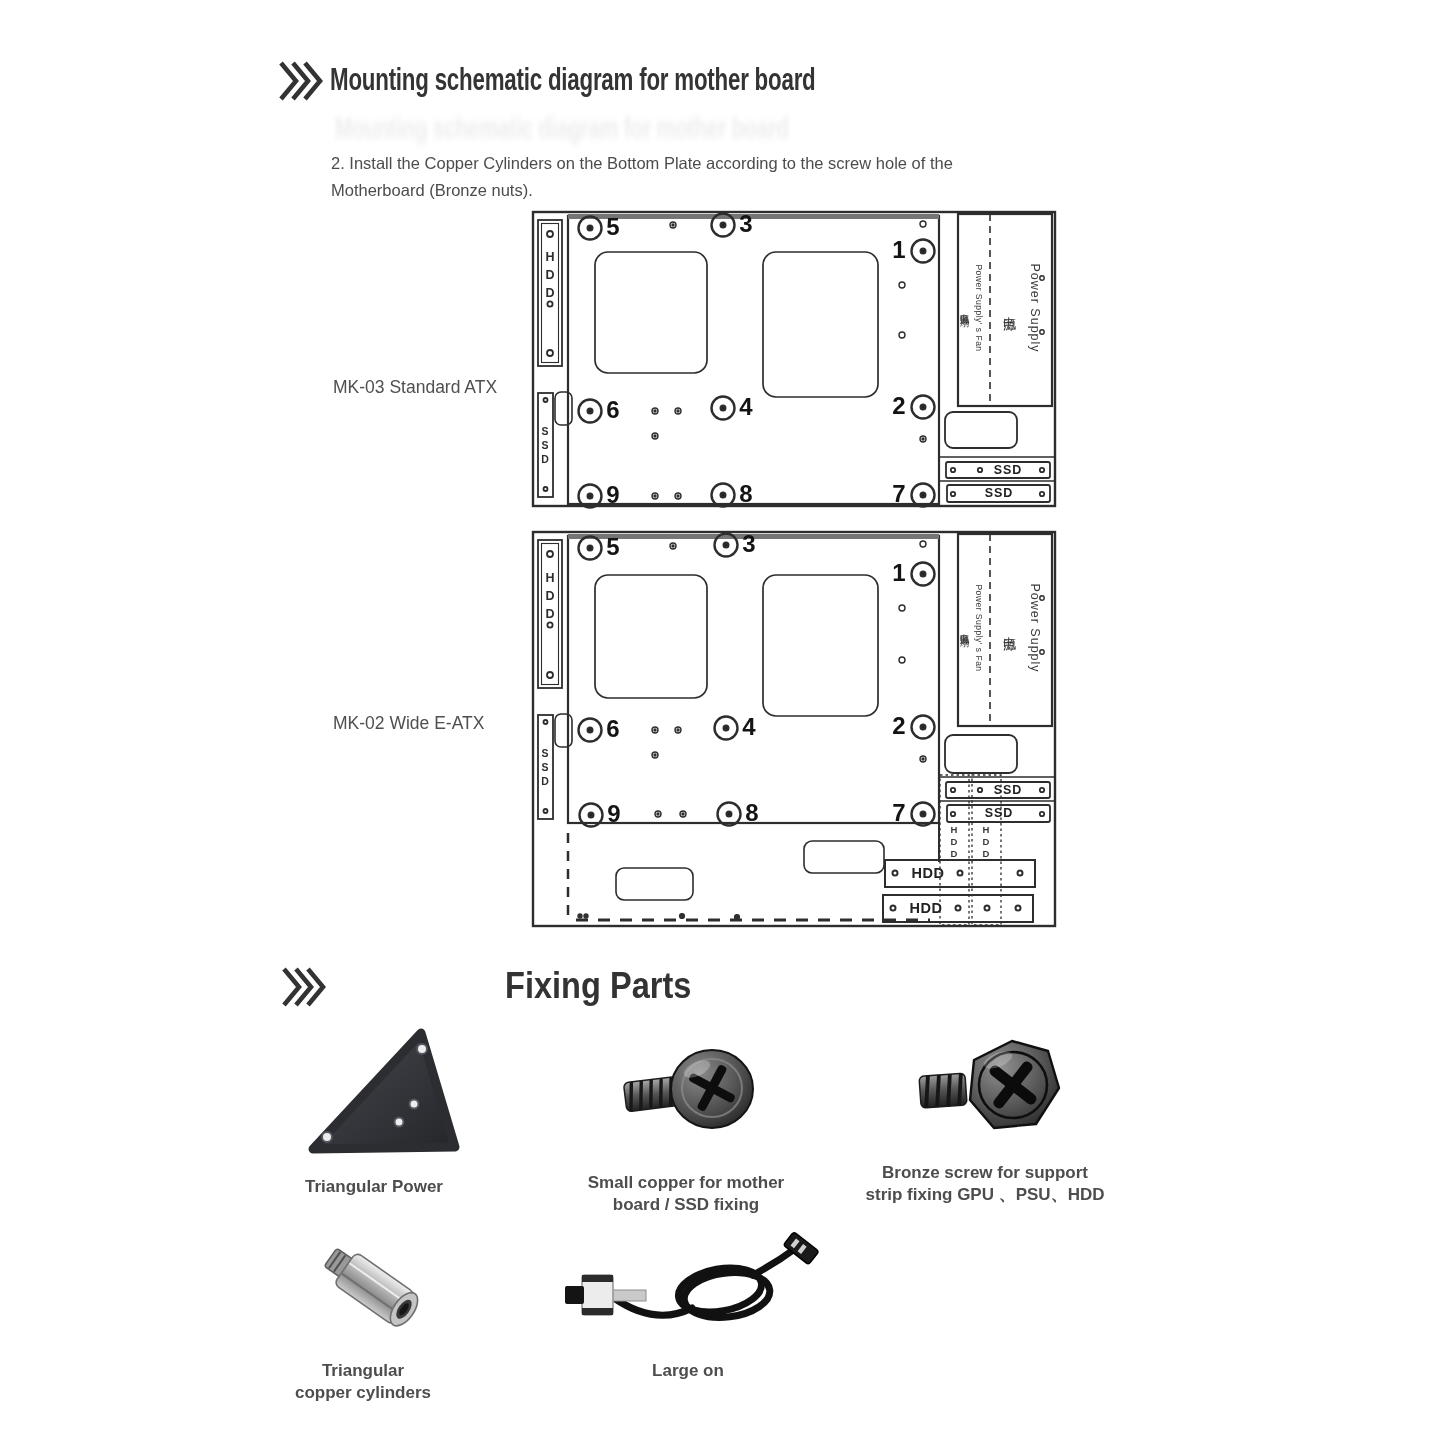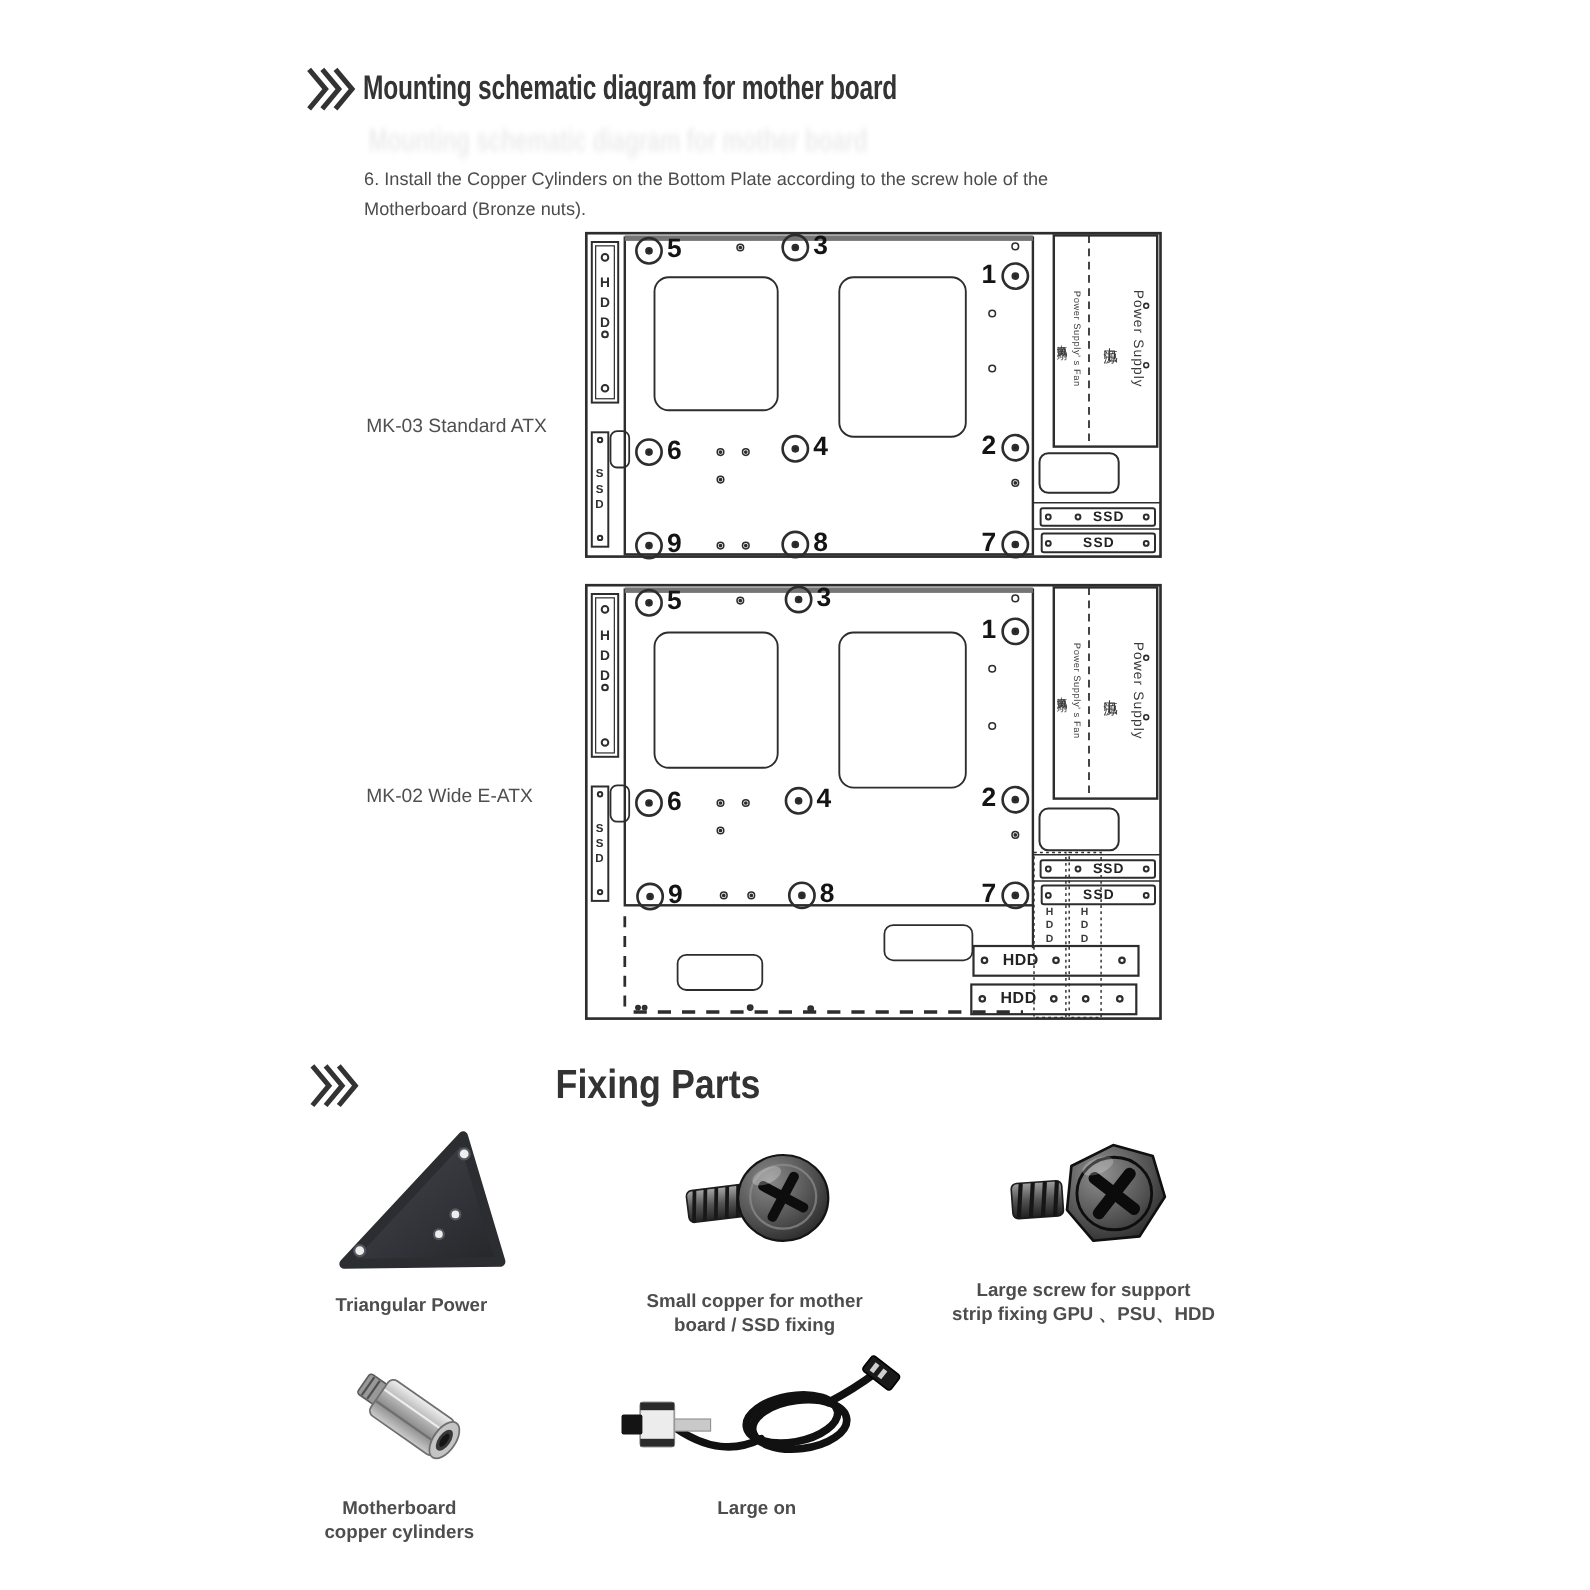--- a/index.html
+++ b/index.html
@@ -84,21 +84,21 @@
 <svg class="abs" style="left:278px;top:60px" width="46" height="42" viewBox="0 0 46 42">
   <g fill="none" stroke="#333333" stroke-width="4.6">
     <polyline points="3,3 18,21 3,39"></polyline>
     <polyline points="15,3 30,21 15,39"></polyline>
     <polyline points="27,3 42,21 27,39"></polyline>
   </g>
 </svg>
 <h1 class="page-title">Mounting schematic diagram for mother board</h1>
 <div class="page-title-ghost">Mounting schematic diagram for mother board</div>
 
-<p class="instruction">6. Install the Copper Cylinders on the Bottom Plate according to the screw hole of the
+<p class="instruction">2. Install the Copper Cylinders on the Bottom Plate according to the screw hole of the
 Motherboard (Bronze nuts).</p>
 
 <div class="diagram-label" style="left:333px;top:377px">MK-03 Standard ATX</div>
 
 <div class="diagram" style="left:530px;top:210px;width:530px;height:300px">
   <svg width="530" height="300" viewBox="0 0 530 300" fill="none" stroke="#2d2d2d" stroke-width="1.8">
     <rect x="3" y="2" width="522" height="294" stroke-width="2.4"></rect>
     <rect x="38" y="6" width="371" height="288" stroke-width="2.2"></rect>
     <rect x="38" y="4" width="371" height="5" fill="#757575" stroke="none"></rect>
     <g>
@@ -415,21 +415,21 @@
     </g>
     <path d="M100,13 L136,23 L147,60 L124,96 L82,100 L58,72 L62,32 Z" fill="url(#lh1)" stroke="#101010" stroke-width="2.4" stroke-linejoin="round"></path>
     <ellipse cx="101" cy="57" rx="34" ry="33" fill="none" stroke="#0e0e0e" stroke-width="2.6"></ellipse>
     <g transform="rotate(38 101 57)" fill="#0b0b0b">
       <rect x="95.5" y="29" width="11" height="56" rx="5"></rect>
       <rect x="73" y="51.5" width="56" height="11" rx="5"></rect>
     </g>
     <ellipse cx="86" cy="32" rx="15" ry="7" fill="#ffffff" opacity="0.22" transform="rotate(-22 86 32)"></ellipse>
   </svg>
 </figure>
-<figcaption class="caption" style="left:855px;top:1162px;width:260px">Large screw for support
+<figcaption class="caption" style="left:855px;top:1162px;width:260px">Bronze screw for support
 strip fixing GPU 、PSU、HDD</figcaption>
 
 <figure class="part" style="left:316px;top:1238px">
   <svg width="130" height="118" viewBox="0 0 130 118">
     <defs>
       <linearGradient id="metal" x1="0" y1="0" x2="0" y2="1">
         <stop offset="0" stop-color="#f0f0f0"></stop>
           <stop offset="0.35" stop-color="#b9b9b9"></stop>
         <stop offset="0.65" stop-color="#8d8d8d"></stop>
           <stop offset="1" stop-color="#cccccc"></stop>
@@ -441,21 +441,21 @@
       <line x1="13" y1="45" x2="13" y2="65" stroke="#4f4f4f" stroke-width="2"></line>
       <rect x="20" y="36" width="72" height="39" rx="6" fill="url(#metal)" stroke="#6f6f6f" stroke-width="1.6"></rect>
       <line x1="21" y1="49" x2="91" y2="49" stroke="#fafafa" stroke-width="2" opacity="0.8"></line>
       <line x1="21" y1="62" x2="91" y2="62" stroke="#5a5a5a" stroke-width="2" opacity="0.6"></line>
       <ellipse cx="92" cy="55.5" rx="10" ry="19" fill="#c4c4c4" stroke="#6f6f6f" stroke-width="1.6"></ellipse>
       <ellipse cx="92" cy="55.5" rx="5.5" ry="11" fill="#383838"></ellipse>
       <ellipse cx="92" cy="55.5" rx="3" ry="7" fill="#151515"></ellipse>
     </g>
   </svg>
 </figure>
-<figcaption class="caption" style="left:263px;top:1360px;width:200px">Motherboard
+<figcaption class="caption" style="left:263px;top:1360px;width:200px">Triangular
 copper cylinders</figcaption>
 
 <figure class="part" style="left:548px;top:1228px">
   <svg width="290" height="130" viewBox="0 0 290 130">
     <g fill="none" stroke="#111111" stroke-width="7" stroke-linecap="round">
       <path d="M66,70 C 95,90 120,92 144,80"></path>
       <ellipse cx="172" cy="62" rx="42" ry="21" transform="rotate(-10 172 62)"></ellipse>
       <ellipse cx="179" cy="67" rx="43" ry="22" transform="rotate(-7 179 67)"></ellipse>
       <path d="M205,47 C 222,38 236,29 248,20"></path>
     </g>

